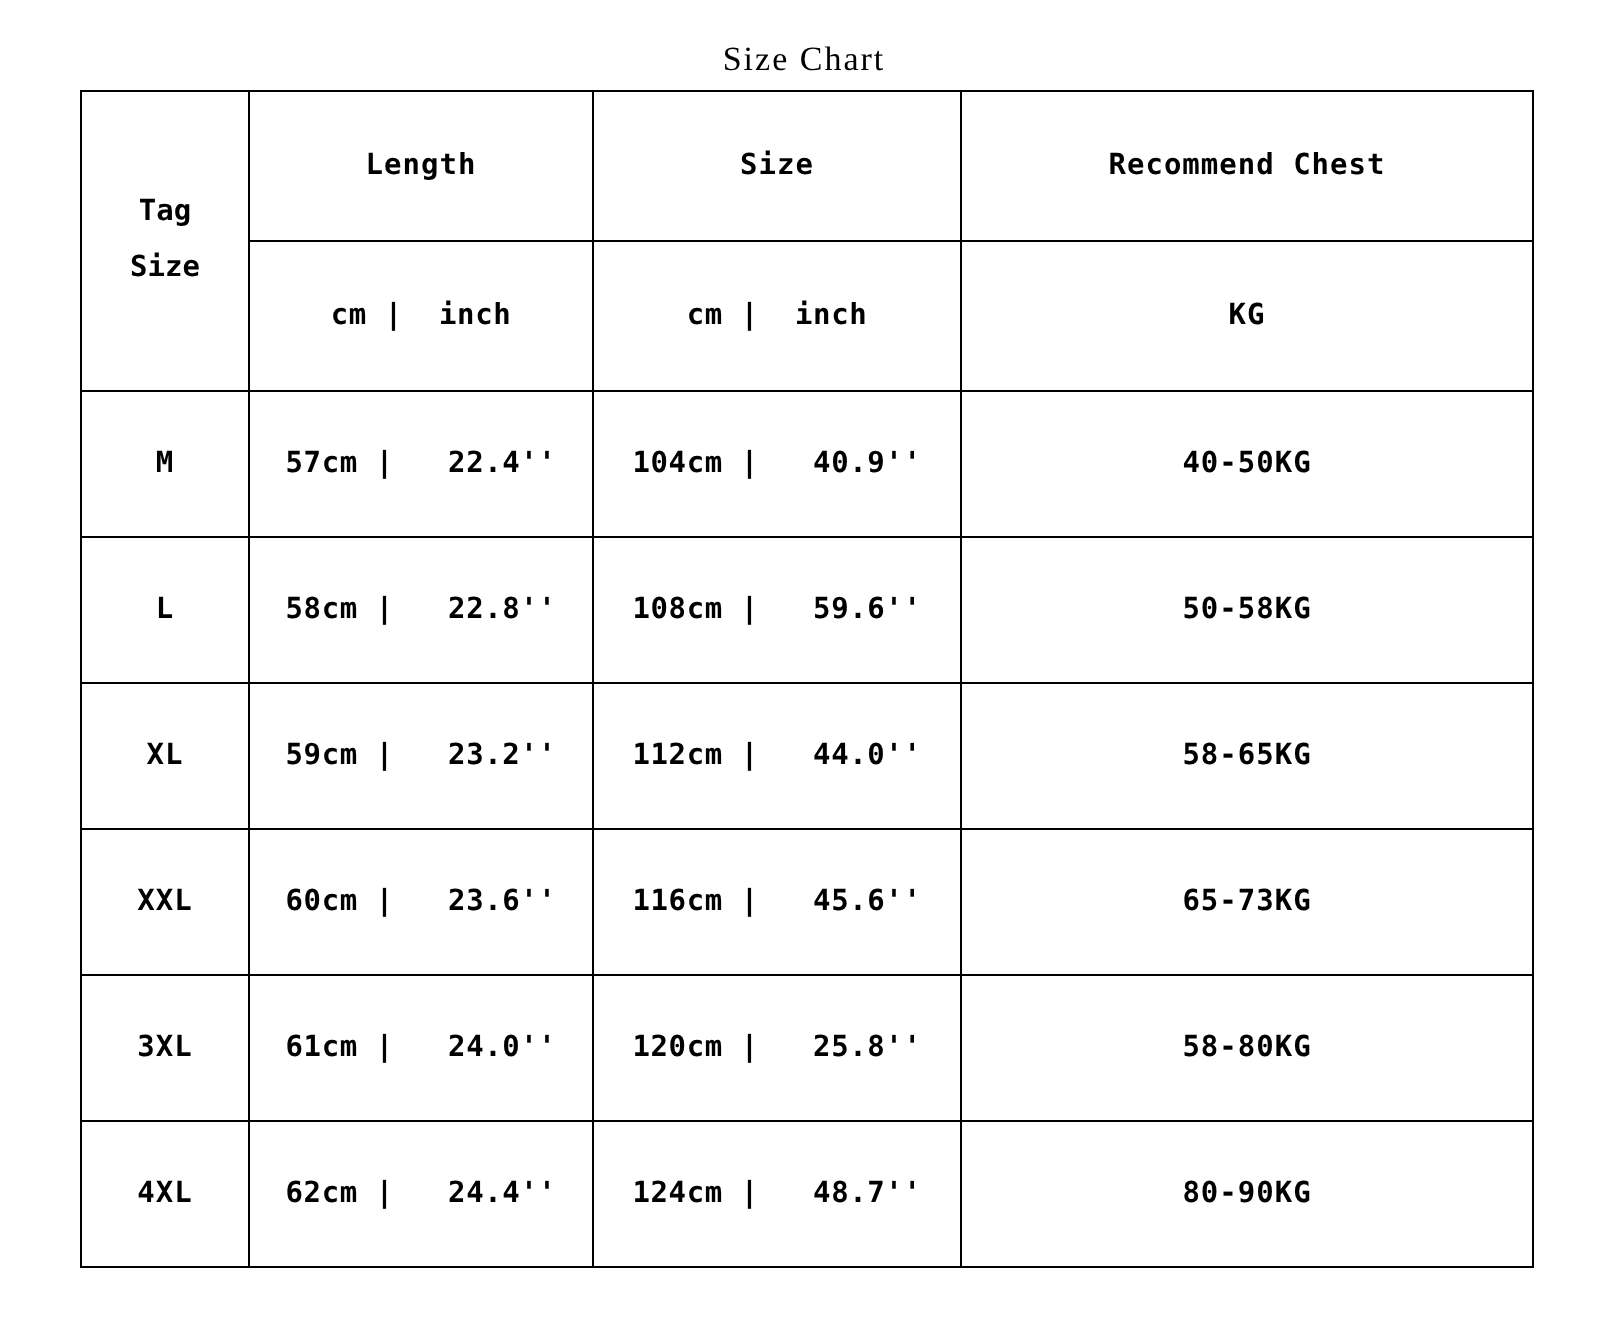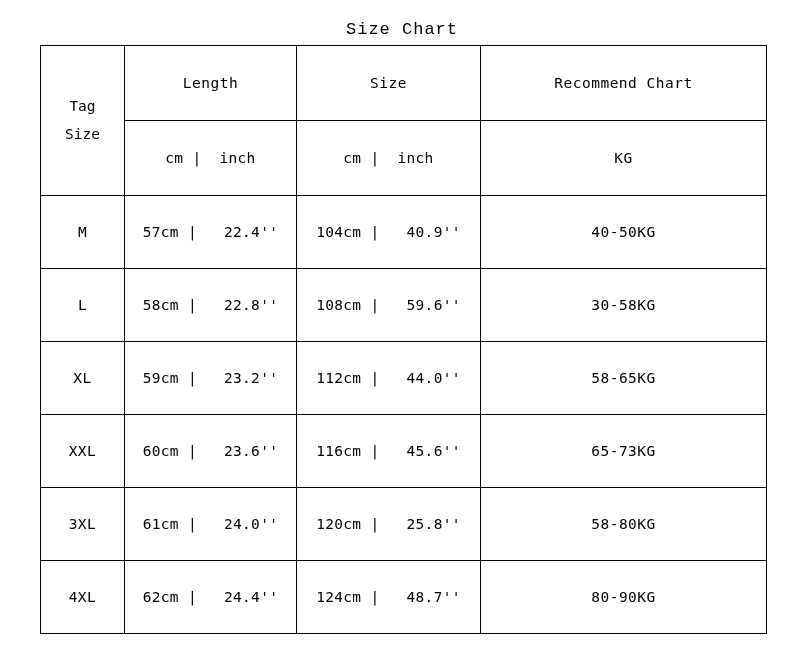--- a/index.html
+++ b/index.html
@@ -22,39 +22,39 @@
     box-sizing: border-box;
   }
   .chart-title {
     position: absolute;
     top: 20px;
     left: 0;
     width: 804px;
     text-align: center;
     font-size: 17px;
     letter-spacing: 1px;
-    font-family: Liberation Mono, monospace;
+    font-family: Liberation Serif, serif;
     color: #000;
   }
   .table-wrap {
     position: absolute;
     left: 40px;
     top: 45px;
     width: 726px;
   }
   table.size-chart {
     border-collapse: collapse;
     width: 726px;
     table-layout: fixed;
   }
   table.size-chart td, table.size-chart th {
     border: 1px solid #000000;
     text-align: center;
     vertical-align: middle;
-    font-weight: normal;
+    font-weight: bold;
     font-family: "DejaVu Sans Mono", monospace;
     font-size: 14.5px;
     padding: 0;
     color: #000;
   }
   col.c-tag   { width: 84px; }
   col.c-len   { width: 172px; }
   col.c-chest { width: 184px; }
   col.c-wt    { width: 286px; }
 
@@ -105,39 +105,39 @@
         <col class="c-wt">
       </colgroup>
       <tbody>
         <tr class="hdr-row1">
           <td rowspan="2" class="tag-cell">
             <div>Tag</div>
             <div>Size</div>
           </td>
           <td class="grp-head">Length</td>
           <td class="grp-head">Size</td>
-          <td class="grp-head">Recommend Chart</td>
+          <td class="grp-head">Recommend Chest</td>
         </tr>
         <tr class="hdr-row2">
           <td class="unit-head meas">cm |  inch</td>
           <td class="unit-head meas">cm |  inch</td>
           <td class="unit-head">KG</td>
         </tr>
 
         <tr class="body-row">
           <td class="sz">M</td>
           <td class="meas">57cm |   22.4''</td>
           <td class="meas">104cm |   40.9''</td>
           <td class="wt">40-50KG</td>
         </tr>
         <tr class="body-row">
           <td class="sz">L</td>
           <td class="meas">58cm |   22.8''</td>
           <td class="meas">108cm |   59.6''</td>
-          <td class="wt">30-58KG</td>
+          <td class="wt">50-58KG</td>
         </tr>
         <tr class="body-row">
           <td class="sz">XL</td>
           <td class="meas">59cm |   23.2''</td>
           <td class="meas">112cm |   44.0''</td>
           <td class="wt">58-65KG</td>
         </tr>
         <tr class="body-row">
           <td class="sz">XXL</td>
           <td class="meas">60cm |   23.6''</td>

